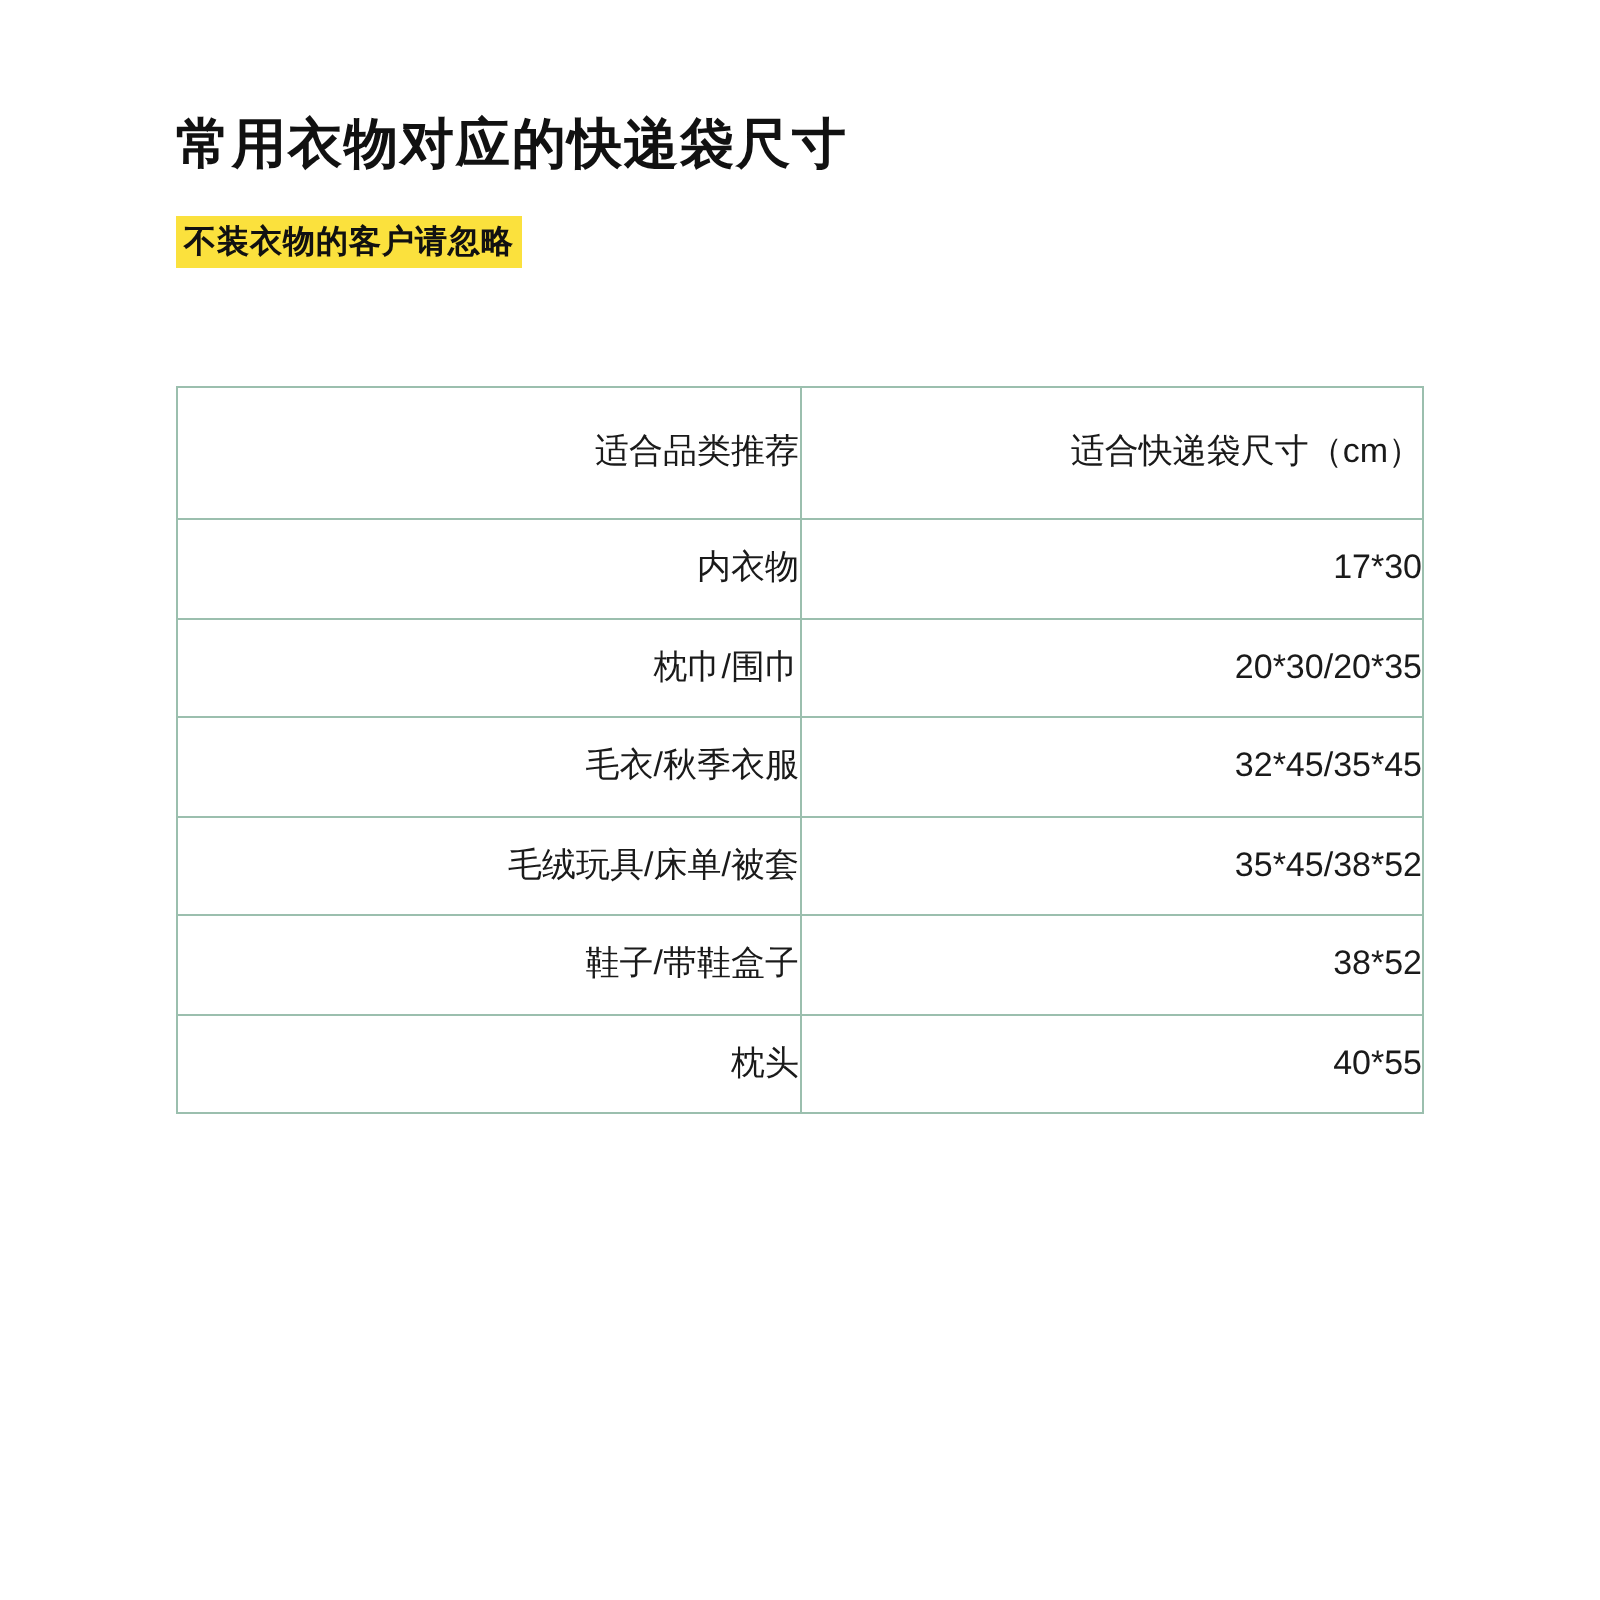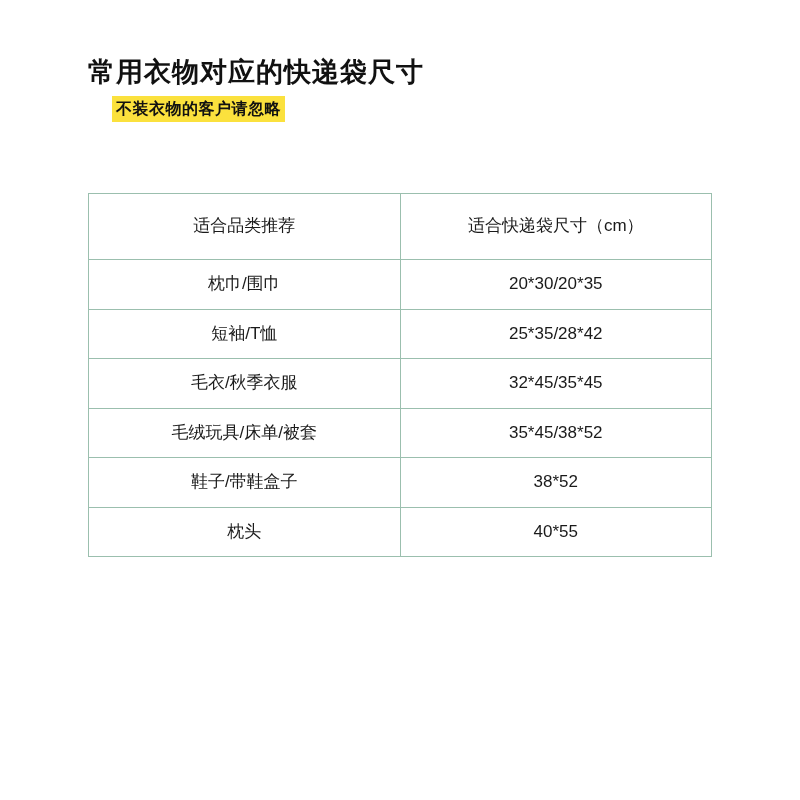--- a/index.html
+++ b/index.html
@@ -26,22 +26,21 @@
     top: 54px;
     font-size: 27px;
     font-weight: bold;
     letter-spacing: 1px;
     color: #111111;
     white-space: nowrap;
   }
   .subtitle-wrap {
     position: absolute;
     left: 88px;
-    top: 96px;
-    margin-left: 24px;
+    top: 108px;
   }
   .subtitle {
     display: inline-block;
     font-size: 16px;
     font-weight: bold;
     color: #111111;
     background: #fbe13d;
     padding: 3px 4px 2px 4px;
     letter-spacing: 0.5px;
     white-space: nowrap;
@@ -49,21 +48,21 @@
   .table {
     position: absolute;
     left: 88px;
     top: 193px;
     width: 624px;
     border-collapse: collapse;
     table-layout: fixed;
   }
   .table td {
     border: 1px solid #9bbfae;
-    text-align: center;
+    text-align: right;
     vertical-align: middle;
     font-size: 17px;
     color: #1a1a1a;
     padding: 0;
     height: 48.5px;
     line-height: 1.2;
   }
   .table tr.header-row td {
     height: 65px;
     font-size: 17px;
@@ -86,26 +85,26 @@
     <colgroup>
       <col class="col-a">
       <col class="col-b">
     </colgroup>
     <tbody>
       <tr class="header-row">
         <td>适合品类推荐</td>
         <td>适合快递袋尺寸（cm）</td>
       </tr>
       <tr>
+        <td>内衣物</td>
+        <td>17*30</td>
+      </tr>
+      <tr>
         <td>枕巾/围巾</td>
         <td>20*30/20*35</td>
-      </tr>
-      <tr>
-        <td>短袖/T恤</td>
-        <td>25*35/28*42</td>
       </tr>
       <tr>
         <td>毛衣/秋季衣服</td>
         <td>32*45/35*45</td>
       </tr>
       <tr>
         <td>毛绒玩具/床单/被套</td>
         <td>35*45/38*52</td>
       </tr>
       <tr>

